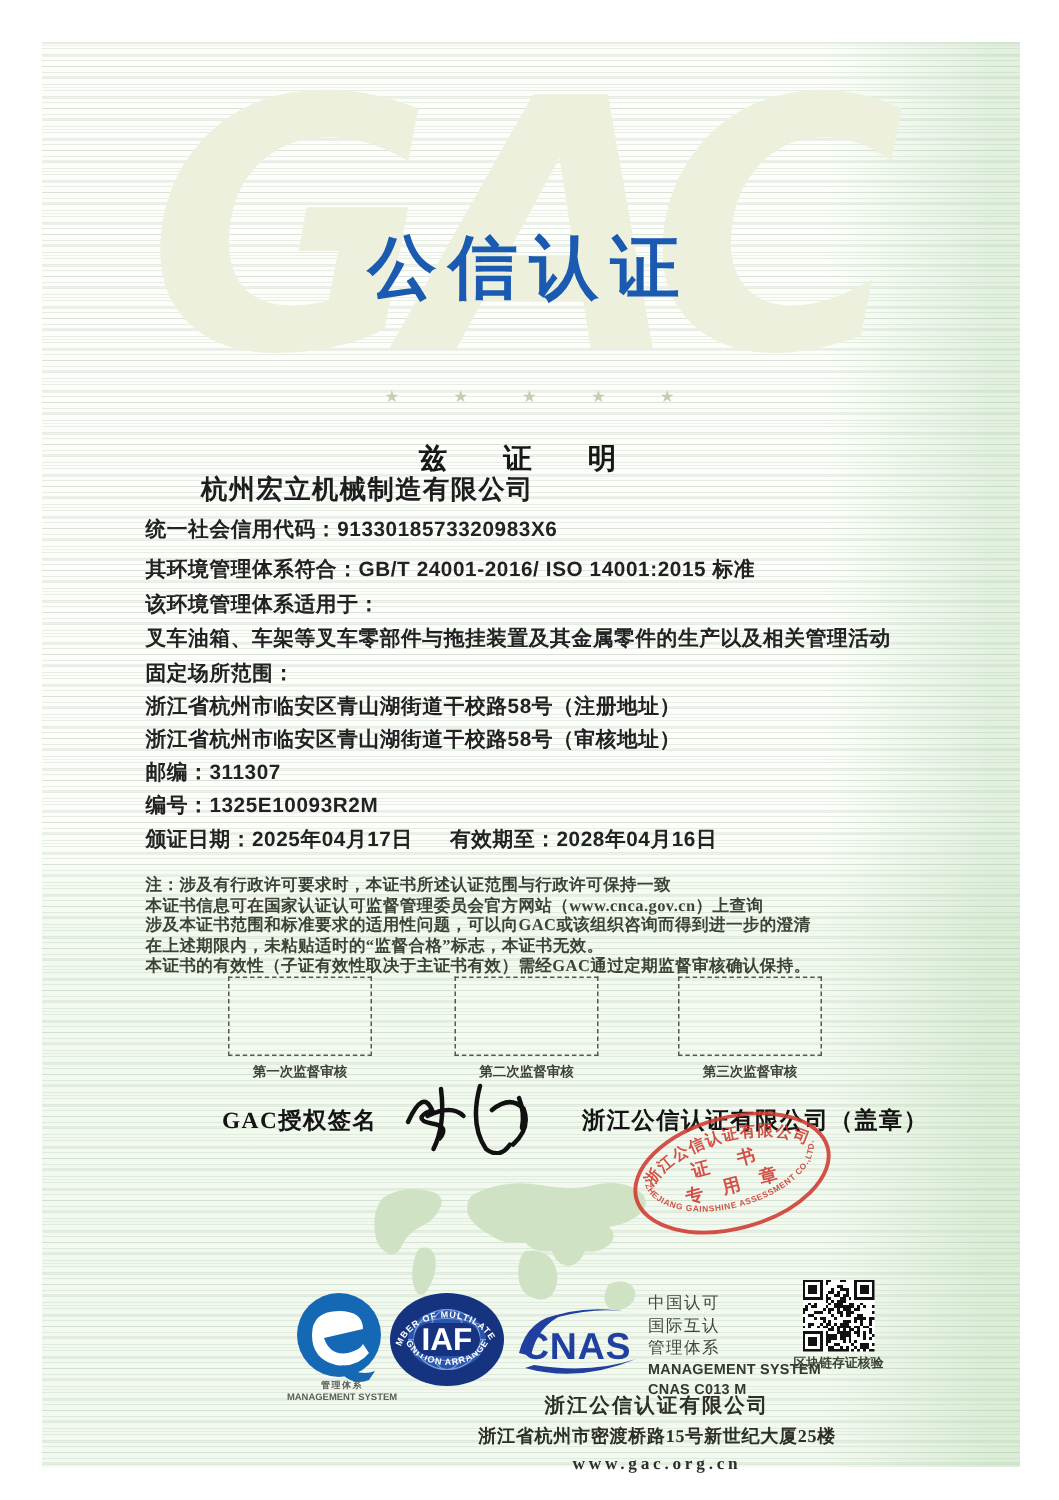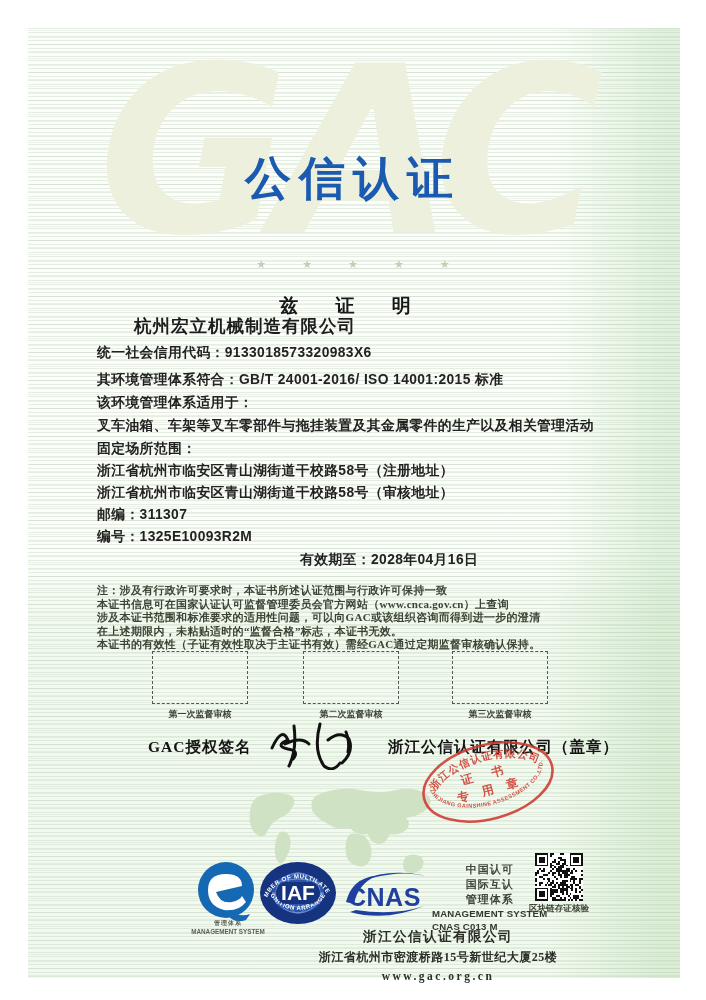--- a/index.html
+++ b/index.html
@@ -38,21 +38,21 @@
   .suplabel { top:708px; width:96px; z-index:2; text-align:center;
     font-family:"Liberation Serif","DejaVu Serif",serif; font-size:9px; font-weight:700; color:#3e4238; }
   .signrow { z-index:3; font-family:"Liberation Serif","DejaVu Serif",serif; font-weight:700; color:#141414; font-size:15.5px; letter-spacing:1px; }
   .map { z-index:1; }
   .stamp { z-index:4; }
   .logoblock { z-index:3; }
   .mslabel { top:919px; left:183px; width:90px; z-index:3; text-align:center; color:#5a5f58; }
   .mslabel .cn { font-size:6px; letter-spacing:1px; font-weight:700; }
   .mslabel .en { font-size:6.3px; font-weight:700; }
   .accred { left:432px; top:862px; z-index:3; color:#3f453d; }
-  .accred .cnline { font-size:11px; font-weight:700; line-height:15px; letter-spacing:1px;text-align:center; }
+  .accred .cnline { font-size:11px; font-weight:400; line-height:15px; letter-spacing:1px; }
   .accred .enline { font-size:9.6px; font-weight:800; line-height:13px; color:#33382f; letter-spacing:0.2px; }
   .qrwrap { left:535px; top:853px; z-index:3; }
   .qrlabel { left:527px; top:903px; width:64px; z-index:3; text-align:center;
     font-family:"Liberation Serif","DejaVu Serif",serif; font-size:8.6px; font-weight:700; color:#3e4435; }
   .footer { left:230px; right:60px; top:928px; z-index:3; text-align:center;
     font-family:"Liberation Serif","DejaVu Serif",serif; font-weight:700; color:#2c2f28; }
   .footer .org { font-size:13.5px; letter-spacing:1.5px; }
   .footer .addr { font-size:12px; margin-top:3px; letter-spacing:0.5px; }
   .footer .url { font-size:11.5px; margin-top:4px; letter-spacing:2.5px; }
 </style>
@@ -81,20 +81,21 @@
   <div class="abs company">杭州宏立机械制造有限公司</div>
   <div class="abs bodyline" style="top:344px">统一社会信用代码：9133018573320983X6</div>
   <div class="abs bodyline" style="top:371px">其环境管理体系符合：GB/T 24001-2016/ ISO 14001:2015 标准</div>
   <div class="abs bodyline" style="top:394px">该环境管理体系适用于：</div>
   <div class="abs bodyline" style="top:417px">叉车油箱、车架等叉车零部件与拖挂装置及其金属零件的生产以及相关管理活动</div>
   <div class="abs bodyline" style="top:440px">固定场所范围：</div>
   <div class="abs bodyline" style="top:462px">浙江省杭州市临安区青山湖街道干校路58号（注册地址）</div>
   <div class="abs bodyline" style="top:484px">浙江省杭州市临安区青山湖街道干校路58号（审核地址）</div>
   <div class="abs bodyline" style="top:506px">邮编：311307</div>
   <div class="abs bodyline" style="top:528px">编号：1325E10093R2M</div>
+  <div class="abs bodyline" style="top:551px">颁证日期：2025年04月17日</div>
   <div class="abs bodyline" style="top:551px;left:300px">有效期至：2028年04月16日</div>
 
   <div class="abs notes">
     <div>注：涉及有行政许可要求时，本证书所述认证范围与行政许可保持一致</div>
     <div>本证书信息可在国家认证认可监督管理委员会官方网站（www.cnca.gov.cn）上查询</div>
     <div>涉及本证书范围和标准要求的适用性问题，可以向GAC或该组织咨询而得到进一步的澄清</div>
     <div>在上述期限内，未粘贴适时的“监督合格”标志，本证书无效。</div>
     <div>本证书的有效性（子证有效性取决于主证书有效）需经GAC通过定期监督审核确认保持。</div>
   </div>
 

